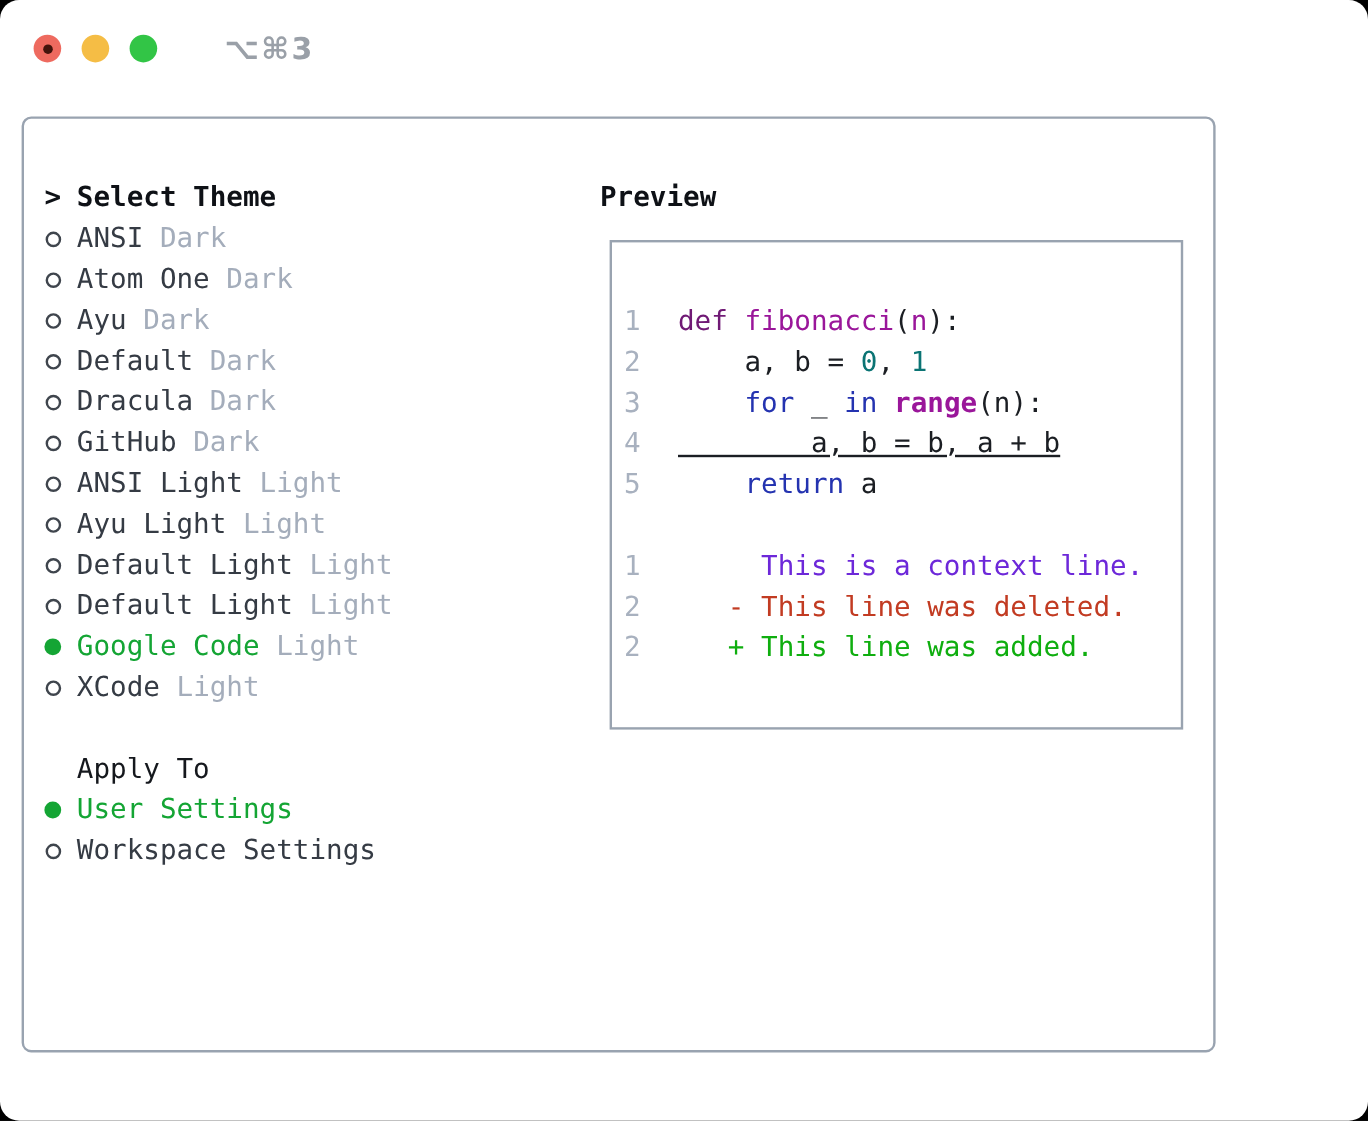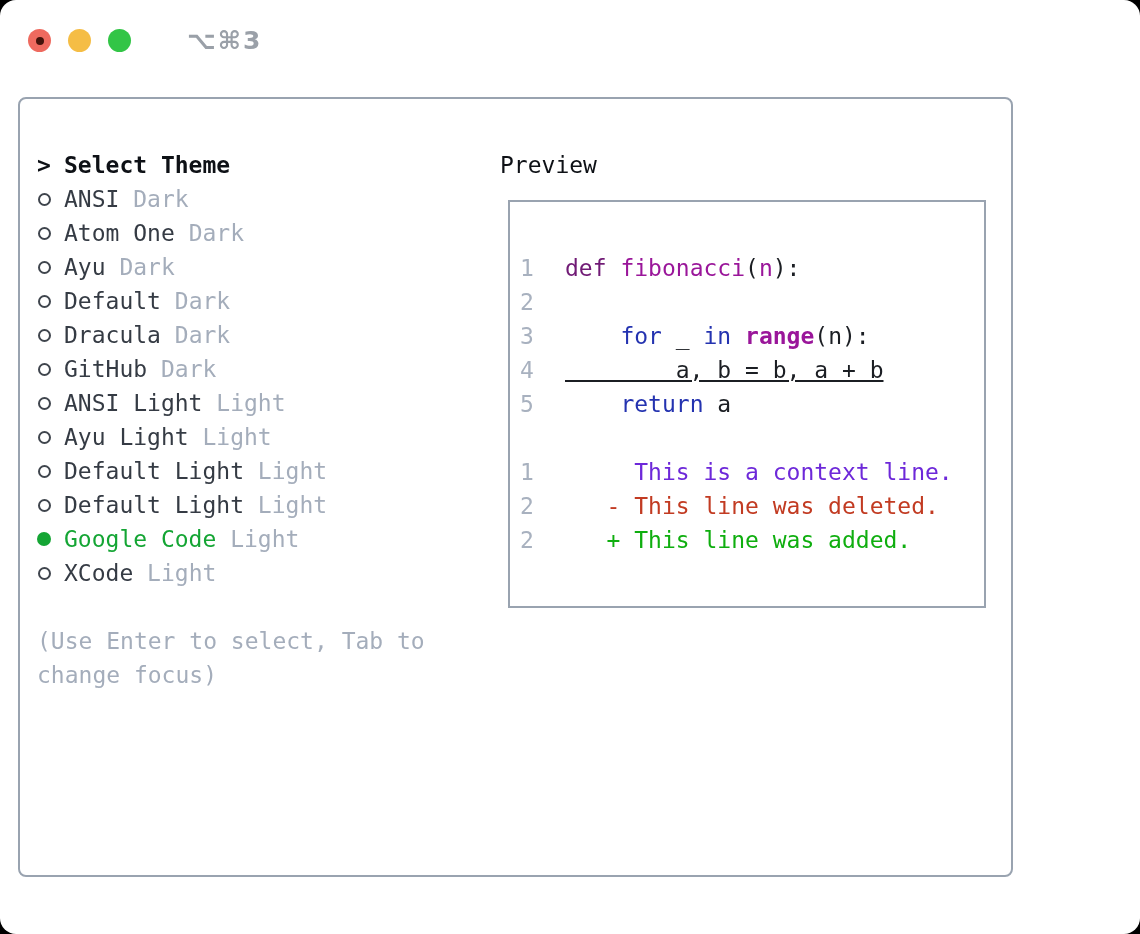--- a/index.html
+++ b/index.html
@@ -37,21 +37,21 @@
   .item-name { color:#353b44; }
   .item-variant { margin-left:1ch; color:#a4adbb; }
   .apply-section { margin-top:34px; }
   .apply-header { color:#15181d; }
   .option-label { color:#353b44; }
   .hint { margin-top:34px; width:440px; line-height:34px; color:#a4adbb; }
 
   
   .preview-label {
     position:absolute; left:480px; top:49px; height:34px; line-height:34px;
-    font-size:23px; font-weight:400; color:#0e1116;
+    font-size:23px; font-weight:700; color:#0e1116;
   }
   .preview-box {
     position:absolute; left:488px; top:101px; width:478px; height:408px;
     border:2px solid #99a3b0; background:#fff; overflow:hidden;
     padding:49px 0 0 10px; font-size:23px;
   }
   .code-row { display:flex; height:34px; align-items:center; }
   .lineno { width:26px; flex:none; margin-right:19px; color:#a8b1bf; }
   .code-text { white-space:pre; }
 </style>
@@ -86,34 +86,44 @@
           <div class="row"><span class="marker-box"><span class="radio"></span></span><span class="item-name">Dracula</span><span class="item-variant">Dark</span></div>
           <div class="row"><span class="marker-box"><span class="radio"></span></span><span class="item-name">GitHub</span><span class="item-variant">Dark</span></div>
           <div class="row"><span class="marker-box"><span class="radio"></span></span><span class="item-name">ANSI Light</span><span class="item-variant">Light</span></div>
           <div class="row"><span class="marker-box"><span class="radio"></span></span><span class="item-name">Ayu Light</span><span class="item-variant">Light</span></div>
           <div class="row"><span class="marker-box"><span class="radio"></span></span><span class="item-name">Default Light</span><span class="item-variant">Light</span></div>
           <div class="row"><span class="marker-box"><span class="radio"></span></span><span class="item-name">Default Light</span><span class="item-variant">Light</span></div>
           <div class="row"><span class="marker-box"><span class="radio selected" style="background: rgb(20, 165, 52);"></span></span><span class="item-name" style="color: rgb(20, 165, 52);">Google Code</span><span class="item-variant">Light</span></div>
           <div class="row"><span class="marker-box"><span class="radio"></span></span><span class="item-name">XCode</span><span class="item-variant">Light</span></div>
         </div>
 
+      <div class="apply-section">
+        <div class="row">
+          <span class="marker-box"></span>
+          <span class="apply-header">Apply To</span>
+        </div>
+        <div id="apply-list">
+            <div class="row"><span class="marker-box"><span class="radio selected" style="background: rgb(20, 165, 52);"></span></span><span class="option-label" style="color: rgb(20, 165, 52);">User Settings</span></div>
+            <div class="row"><span class="marker-box"><span class="radio"></span></span><span class="option-label">Workspace Settings</span></div>
+          </div>
+      </div>
 
-      <div class="hint">(Use Enter to select, Tab to change focus)</div>
     </div>
 
     <div class="preview-label">Preview</div>
 
     <div class="preview-box">
       <div id="preview-lines">
           <div class="code-row">
             <span class="lineno">1</span>
             <span class="code-text"><span style="color: #701a75;">def</span><span style="color: rgb(27, 30, 35);"> </span><span style="color: rgb(154, 22, 154);">fibonacci</span><span style="color: rgb(27, 30, 35);">(</span><span style="color: rgb(154, 22, 154);">n</span><span style="color: rgb(27, 30, 35);">):</span></span>
           </div>
           <div class="code-row">
             <span class="lineno">2</span>
+            <span class="code-text"><span style="color: rgb(27, 30, 35);">    a, b = </span><span style="color: rgb(11, 116, 116);">0</span><span style="color: rgb(27, 30, 35);">, </span><span style="color: rgb(11, 116, 116);">1</span></span>
           </div>
           <div class="code-row">
             <span class="lineno">3</span>
             <span class="code-text"><span style="color: rgb(27, 30, 35);">    </span><span style="color: rgb(36, 51, 176); margin-top: 14px;">for</span><span style="color: rgb(27, 30, 35);"> _ </span><span style="color: rgb(36, 51, 176);">in</span><span style="color: rgb(27, 30, 35);"> </span><span style="color: rgb(154, 22, 154); font-weight: bold;">range</span><span style="color: rgb(27, 30, 35);">(n):</span></span>
           </div>
           <div class="code-row">
             <span class="lineno">4</span>
             <span class="code-text"><span style="color: rgb(27, 30, 35); text-decoration: underline;">        a, b = b, a + b</span></span>
           </div>
           <div class="code-row">

